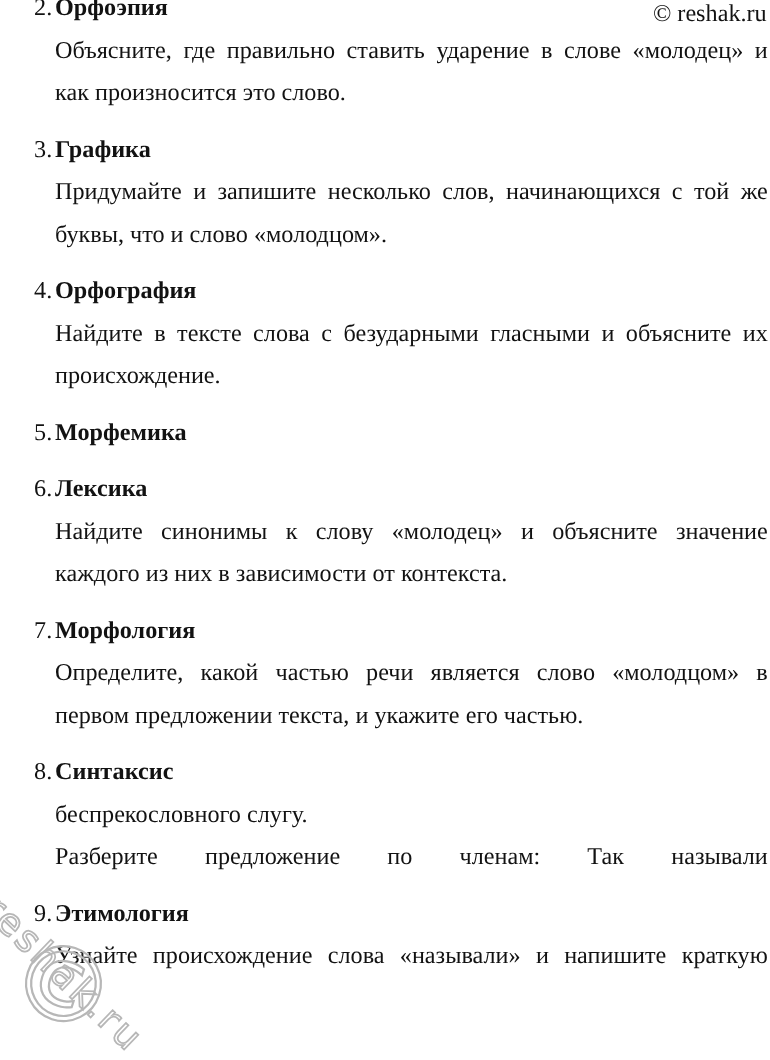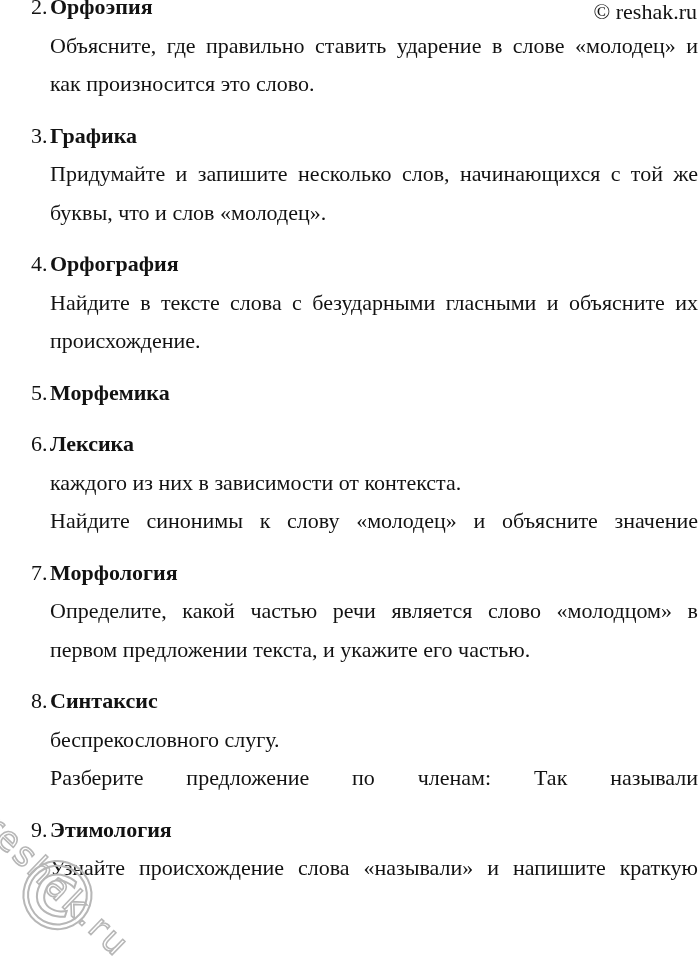--- a/index.html
+++ b/index.html
@@ -91,40 +91,40 @@
       <span class="num">2.</span>
       <div class="title">Орфоэпия</div>
       <div class="pline stretch">Объясните, где правильно ставить ударение в слове «молодец» и</div>
       <div class="pline">как произносится это слово.</div>
     </div>
 
     <div class="section">
       <span class="num">3.</span>
       <div class="title">Графика</div>
       <div class="pline stretch">Придумайте и запишите несколько слов, начинающихся с той же</div>
-      <div class="pline">буквы, что и слов «молодец».</div>
+      <div class="pline">буквы, что и слово «молодцом».</div>
     </div>
 
     <div class="section">
       <span class="num">4.</span>
       <div class="title">Орфография</div>
       <div class="pline stretch">Найдите в тексте слова с безударными гласными и объясните их</div>
       <div class="pline">происхождение.</div>
     </div>
 
     <div class="section">
       <span class="num">5.</span>
       <div class="title">Морфемика</div>
     </div>
 
     <div class="section">
       <span class="num">6.</span>
       <div class="title">Лексика</div>
+      <div class="pline stretch">Найдите синонимы к слову «молодец» и объясните значение</div>
       <div class="pline">каждого из них в зависимости от контекста.</div>
-      <div class="pline stretch">Найдите синонимы к слову «молодец» и объясните значение</div>
     </div>
 
     <div class="section">
       <span class="num">7.</span>
       <div class="title">Морфология</div>
       <div class="pline stretch">Определите, какой частью речи является слово «молодцом» в</div>
       <div class="pline">первом предложении текста, и укажите его частью.</div>
     </div>
 
     <div class="section">

